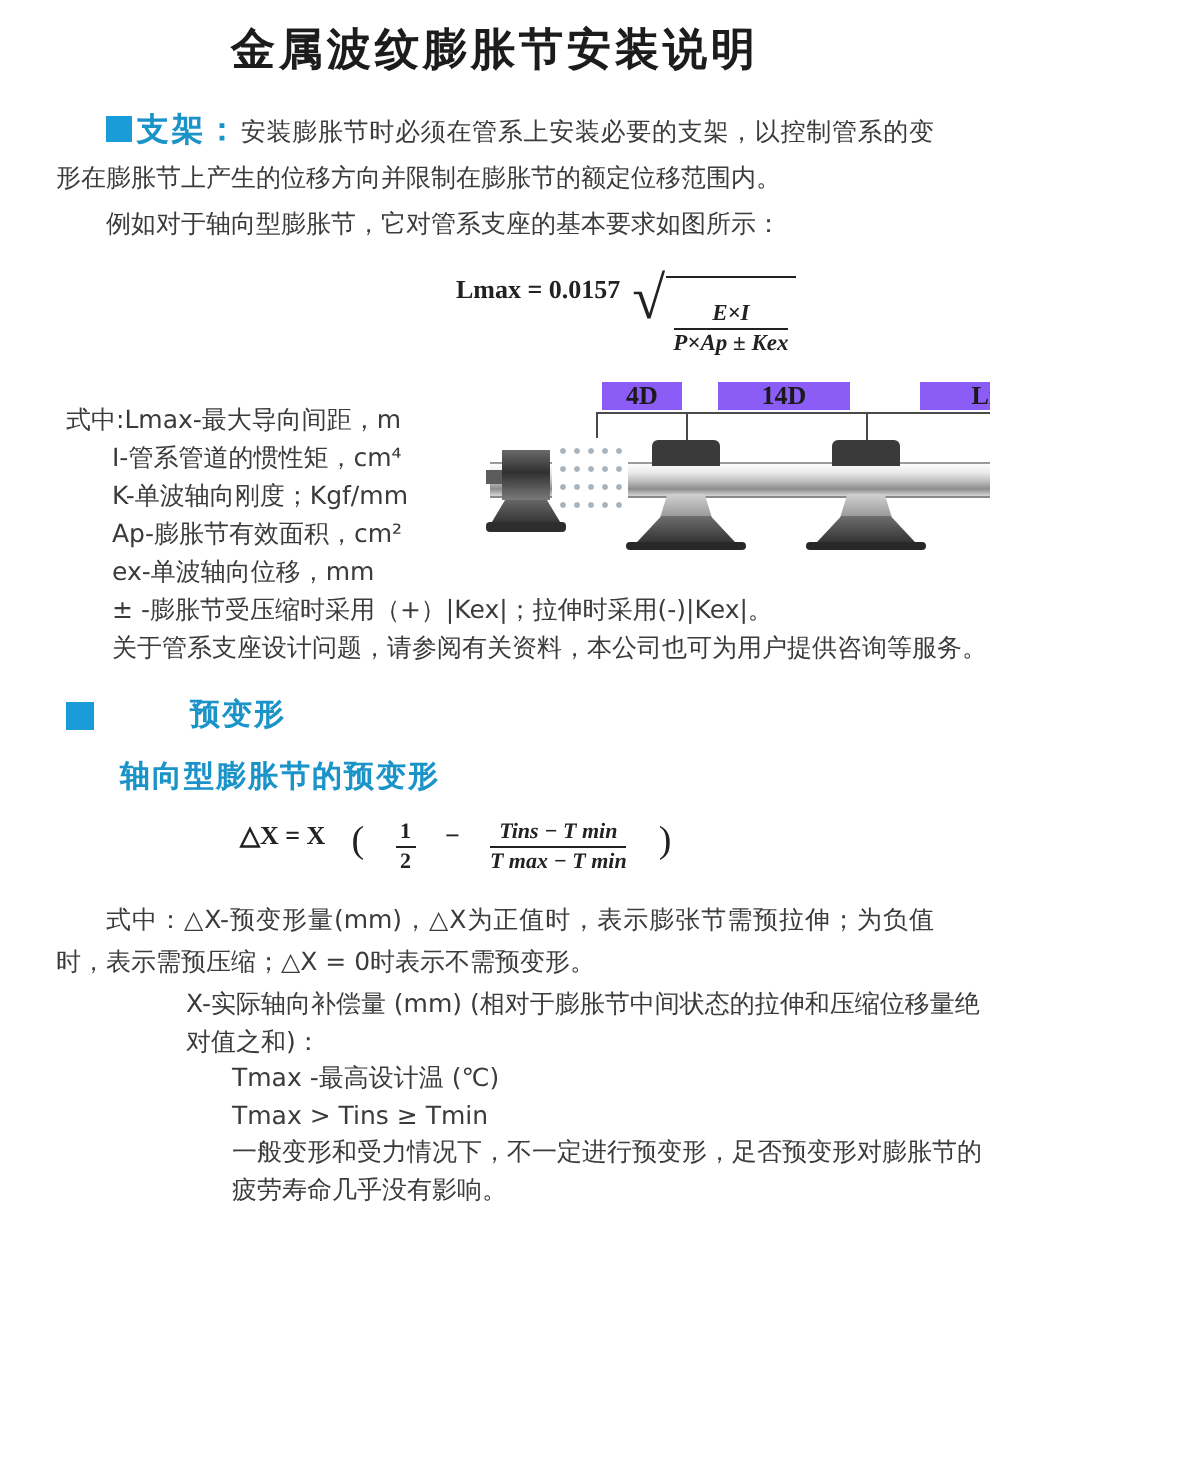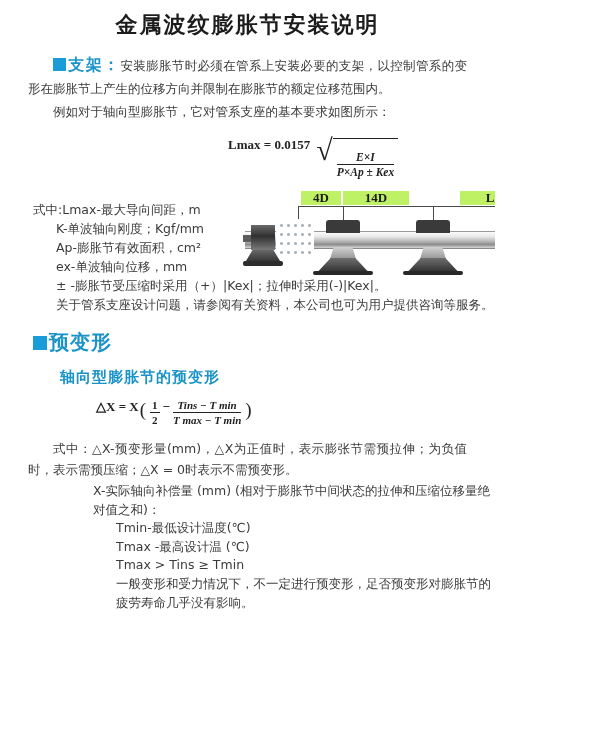--- a/index.html
+++ b/index.html
@@ -23,37 +23,37 @@
   .radical{font-size:30px;font-weight:normal;line-height:26px;margin-left:6px;}
   .rfrac{display:inline-block;text-align:center;font-style:italic;font-size:11.5px;
     border-top:1.6px solid #222;padding:12px 4px;margin-top:1px;}
   .rfrac .n{display:block;border-bottom:1px solid #222;padding:0 6px 1px 6px;}
   .rfrac .d{display:block;padding-top:1px;}
   .frac{display:inline-block;text-align:center;font-size:11px;vertical-align:middle;margin:0 3px;}
   .frac .n{display:block;border-bottom:1px solid #222;padding:0 2px 1px 2px;}
   .frac .d{display:block;padding-top:1px;}
   .frac.it{font-style:italic;}
   .paren{font-size:19px;font-weight:normal;margin:0 1px;}
-  .f2{margin:12px 0 0 96px;}
+  .f2{margin:12px 0 0 120px;gap:12px;}
   
   .defs{margin:10px 0 0 33px;width:330px;}
   .def-line{line-height:19px;white-space:nowrap;}
   .def-line:nth-child(n+2):nth-child(-n+7){padding-left:23px;}
   
   .diagram{position:absolute;left:243px;top:192px;width:357px;height:102px;}
   .dim-line{position:absolute;left:55px;top:14px;width:249px;height:0;border-top:1px solid #4a4a4a;}
   .tick{position:absolute;width:1px;background:#4a4a4a;top:14px;}
   .t1{left:55px;height:25px;}
   .t2{left:100px;height:16px;}
   .t3{left:190px;height:16px;}
   .t4{left:304px;height:16px;}
   .dim-label{position:absolute;top:-1px;text-align:center;font-family:"Liberation Serif",serif;
-    font-weight:bold;font-size:13px;color:#1a1a1a;background:#bef264;line-height:14px;}
+    font-weight:bold;font-size:13px;color:#1a1a1a;background:#8b5cf6;line-height:14px;}
   .dl1{left:58px;width:40px;}
-  .dl2{left:100px;width:66px;}
+  .dl2{left:116px;width:66px;}
   .dl3{left:217px;width:84px;}
   .pipe{position:absolute;left:2px;top:39px;width:354px;height:16px;z-index:1;
     background:linear-gradient(to bottom,#fbfbfb 0%,#e9e9e9 28%,#bcbcbc 55%,#8d8d8d 78%,#d5d5d5 100%);
     border-top:1px solid #9a9a9a;border-bottom:1px solid #8a8a8a;}
   .bellows{position:absolute;left:33px;top:27px;width:38px;height:40px;background:#ffffff;z-index:2;
     background-image:radial-gradient(circle,#a8b4bd 1.2px,rgba(0,0,0,0) 1.7px);
     background-size:7px 9px;background-position:2px 2px;}
   .anchor-block{position:absolute;left:8px;top:33px;width:24px;height:25px;z-index:3;
     background:linear-gradient(to bottom,#6a6a6a,#303030 45%,#7a7a7a);}
   .anchor-stub{position:absolute;left:0;top:43px;width:12px;height:7px;background:#5c5c5c;z-index:3;}
@@ -67,21 +67,21 @@
   .saddle{position:absolute;left:17px;top:27px;width:26px;height:12px;z-index:2;
     background:linear-gradient(to bottom,#d2d2d2,#969696);
     -webkit-clip-path:polygon(14% 0,86% 0,100% 100%,0 100%);clip-path:polygon(14% 0,86% 0,100% 100%,0 100%);}
   .base{position:absolute;left:2px;top:38px;width:56px;height:15px;z-index:2;
     background:linear-gradient(to bottom,#6e6e6e,#2c2c2c);
     -webkit-clip-path:polygon(28% 0,72% 0,97% 100%,3% 100%);clip-path:polygon(28% 0,72% 0,97% 100%,3% 100%);}
   .base-bar{position:absolute;left:0;top:51px;width:60px;height:4px;background:#282828;border-radius:2px;z-index:2;}
   
   .sec-header{margin:15px 0 0 33px;display:flex;align-items:center;}
   .sec-header .sq{width:14px;height:14px;margin-right:2px;}
-  .sec-title{color:#1a93c8;font-size:20px;font-weight:bold;letter-spacing:1px;}
+  .sec-title{color:#1a93c8;font-size:15px;font-weight:bold;letter-spacing:1px;margin-left:46px;}
   .p1{margin-top:7px;line-height:22px;}
   .sub-blue{margin:12px 0 0 60px;color:#1a93c8;font-size:15px;font-weight:bold;letter-spacing:1px;}
   .p2{margin-top:12px;line-height:21px;}
   .axial-lines{margin:2px 0 0 57px;}
   .axial-lines .def-line{line-height:18.6px;white-space:normal;margin-left:36px;}
 </style>
 </head>
 <body>
 
 <div class="page">
@@ -96,20 +96,21 @@
     <span>Lmax = 0.0157</span>
     <span class="radical">√</span>
     <span class="rfrac">
       <span class="n">E×I</span>
       <span class="d">P×Ap ± Kex</span>
     </span>
   </div>
 
   <div class="defs">
       <div class="def-line">式中:Lmax-最大导向间距，m</div>
+      <div class="def-line">I-管系管道的惯性矩，cm⁴</div>
       <div class="def-line">K-单波轴向刚度；Kgf/mm</div>
       <div class="def-line">Ap-膨胀节有效面积，cm²</div>
       <div class="def-line">ex-单波轴向位移，mm</div>
       <div class="def-line">± -膨胀节受压缩时采用（+）|Kex|；拉伸时采用(-)|Kex|。</div>
       <div class="def-line">关于管系支座设计问题，请参阅有关资料，本公司也可为用户提供咨询等服务。</div>
     </div>
 
   <div class="diagram">
     <div class="dim-line"></div>
     <div class="tick t1"></div>
@@ -165,19 +166,18 @@
       <span class="n">Tins − T min</span>
       <span class="d">T max − T min</span>
     </span>
     <span class="paren">)</span>
   </div>
 
   <p class="para indent p2">式中：△X-预变形量(mm)，△X为正值时，表示膨张节需预拉伸；为负值时，表示需预压缩；△X = 0时表示不需预变形。</p>
 
   <div class="axial-lines">
       <div class="def-line">X-实际轴向补偿量 (mm) (相对于膨胀节中间状态的拉伸和压缩位移量绝对值之和)：</div>
-      <div class="def-line">Tmin-最低设计温度(℃)</div>
       <div class="def-line">Tmax -最高设计温 (℃)</div>
       <div class="def-line">Tmax &gt; Tins ≥ Tmin</div>
       <div class="def-line">一般变形和受力情况下，不一定进行预变形，足否预变形对膨胀节的疲劳寿命几乎没有影响。</div>
     </div>
 
 </div>
 
 </body></html>

